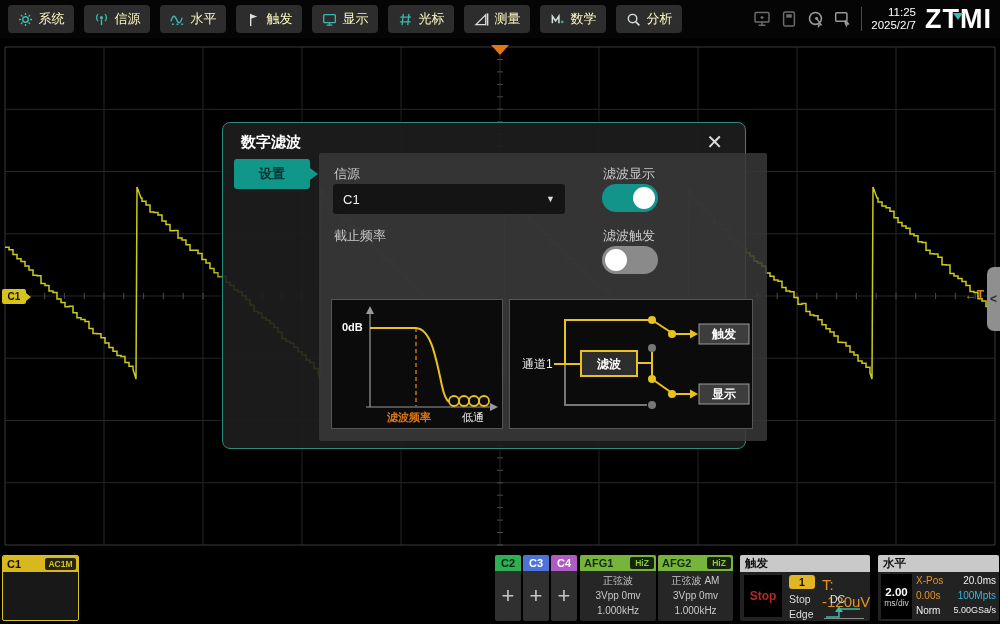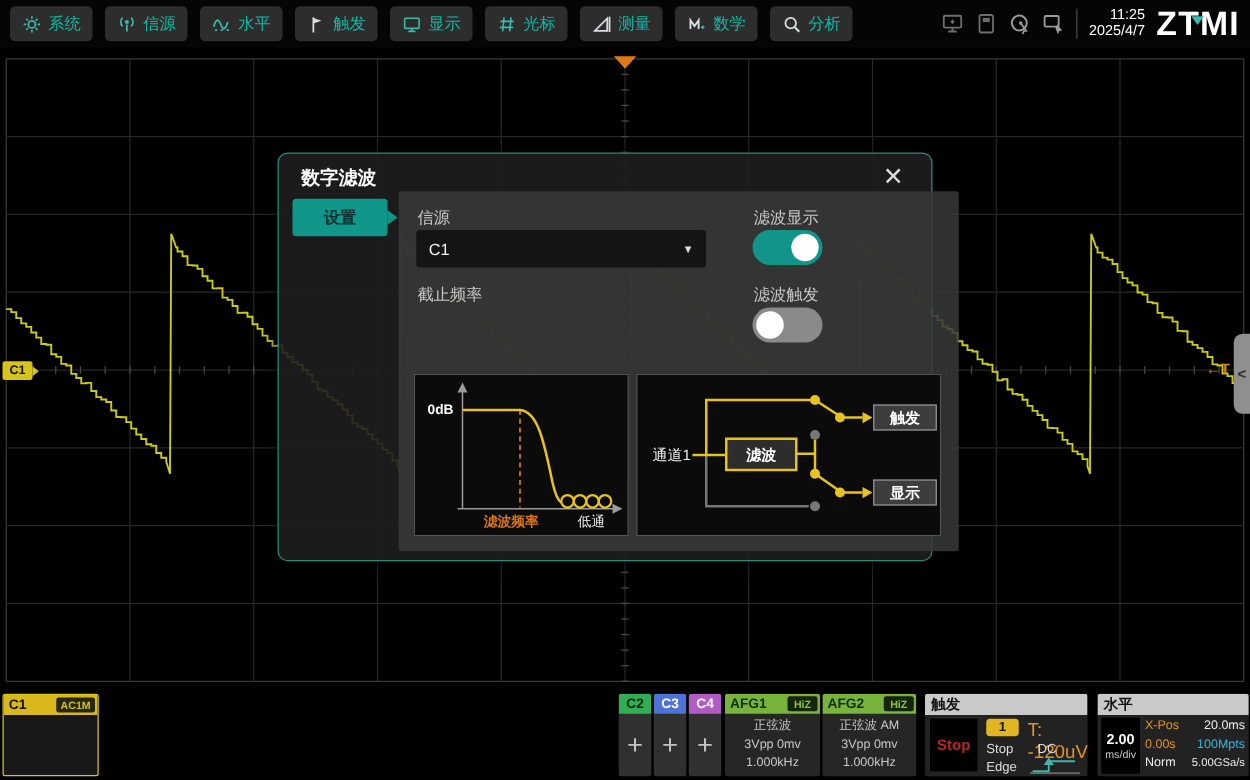--- a/index.html
+++ b/index.html
@@ -5,21 +5,21 @@
   html,body{margin:0;padding:0;background:#000;}
   *{box-sizing:border-box;}
   .app{position:relative;width:1000px;height:624px;background:#000;overflow:hidden;
        font-family:"Liberation Sans",sans-serif;-webkit-font-smoothing:antialiased;}
 
   
   .toolbar{position:absolute;left:0;top:0;width:1000px;height:38px;background:#050505;z-index:30;}
   .tb-buttons{position:absolute;left:8px;top:5px;display:flex;gap:10px;}
   .tb-btn{width:66px;height:28px;background:#2d2d2d;border:none;border-radius:4px;
           display:flex;align-items:center;justify-content:center;gap:6px;
-          color:#14b8a6;font-size:13px;font-family:inherit;cursor:pointer;padding:0;}
+          color:#fef9c3;font-size:13px;font-family:inherit;cursor:pointer;padding:0;}
   .tbi{width:15px;height:15px;display:inline-flex;}
   .tbi svg{width:100%;height:100%;}
   .tbi[data-icon="gear"],.tbi[data-icon="source"],.tbi[data-icon="horizontal"],
   .tbi[data-icon="display"],.tbi[data-icon="cursor"]{color:#3cb8ac;}
   .tbi[data-icon="trigger-flag"],.tbi[data-icon="measure"],
   .tbi[data-icon="math"],.tbi[data-icon="analyze"]{color:#d9dede;}
   .tb-right{position:absolute;right:4px;top:0;height:38px;display:flex;align-items:center;gap:9px;}
   .st-icon{width:18px;height:18px;display:inline-flex;color:#6d6d6d;}
   .st-icon:nth-child(3),.st-icon:nth-child(4){color:#9a9a9a;}
   .st-icon svg{width:100%;height:100%;}
@@ -461,21 +461,21 @@
         </span>
       <span class="st-icon" data-icon="touch-hand">
           <svg viewBox="0 0 16 16">
             <rect x="1.5" y="2.5" width="10" height="7.5" rx="1" fill="none" stroke="currentColor" stroke-width="1.3"></rect>
             <path d="M10.5 8.5l3.5 4.3-2 .4-1 2.3-1.8-4.3z" fill="currentColor"></path>
           </svg>
         </span>
       <div class="tb-sep"></div>
       <div class="clock">
         <div>11:25</div>
-        <div>2025/4/7</div>
+        <div>2025/2/7</div>
       </div>
       <div class="logo">
         <span>ZTMI</span>
         <span class="logo-accent"></span>
       </div>
     </div>
   </div>
 
   <div class="footer">
     <div class="chbox bx-c1">

